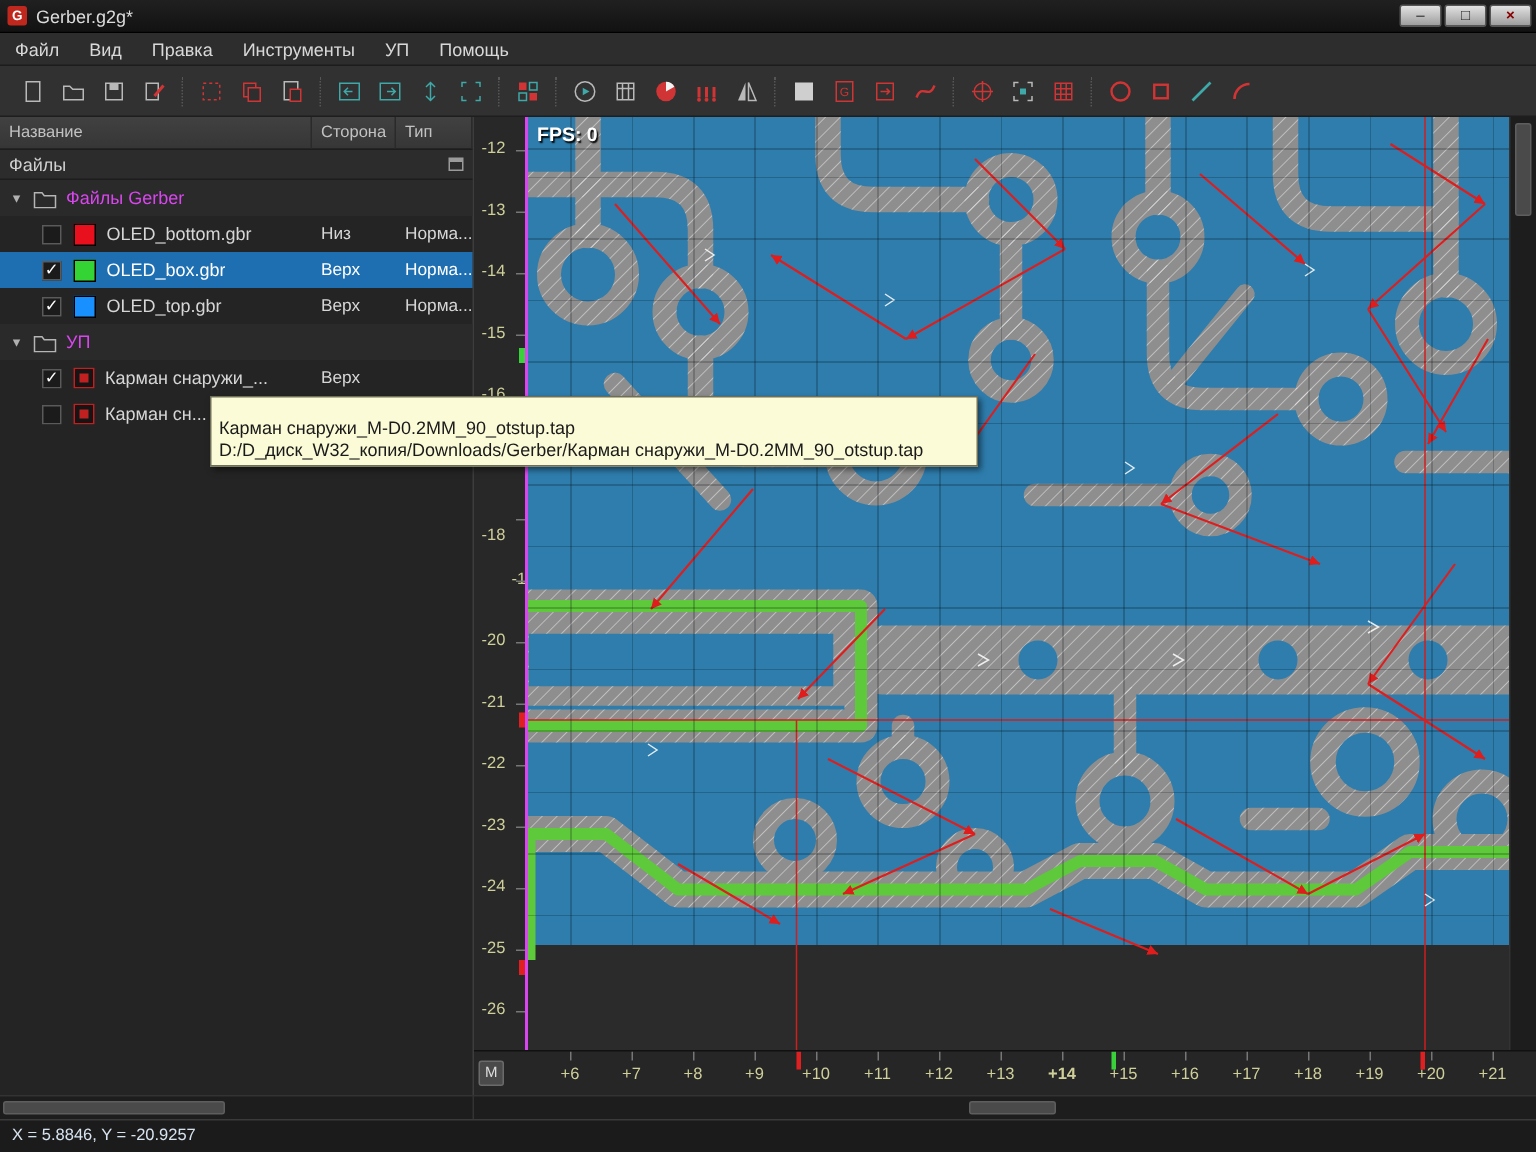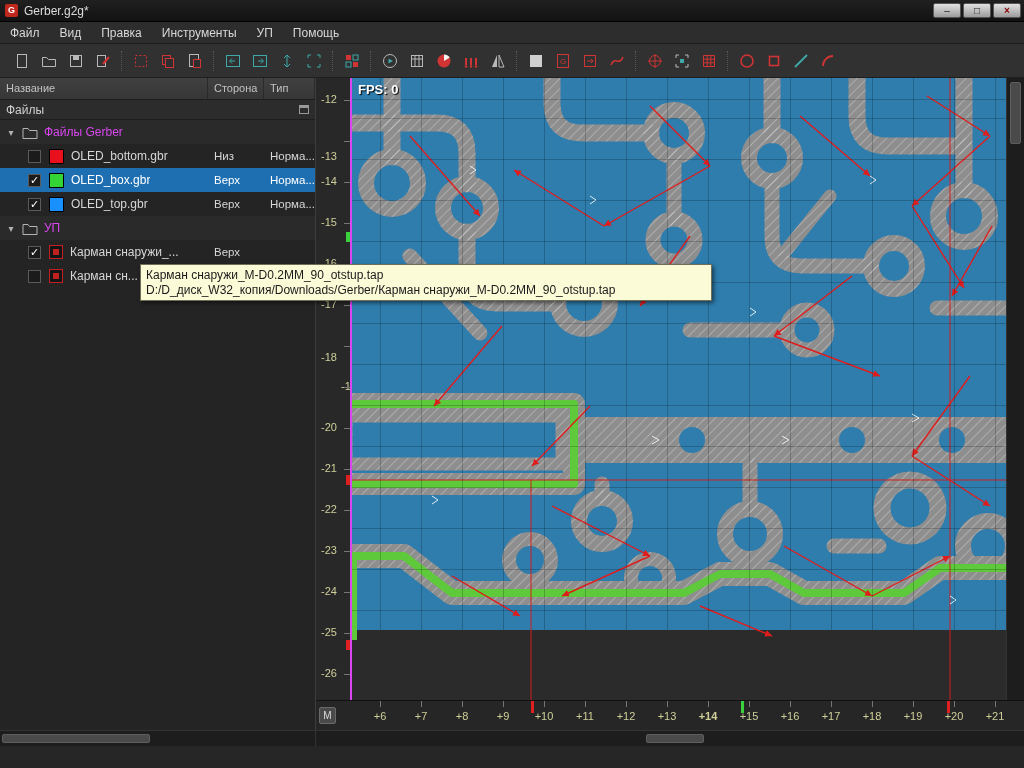--- a/index.html
+++ b/index.html
@@ -103,22 +103,22 @@
              border-top:1px solid #333; border-right:1px solid #333; }
   #pscroll .thumb { position:absolute; left:2px; top:3px; width:148px; height:9px; background:#4a4a4a;
                     border:1px solid #5e5e5e; border-radius:2px; }
 
   
   #statusbar { position:absolute; left:0; top:746px; width:1024px; height:22px; background:#1b1b1b;
                border-top:1px solid #3a3a3a; color:#d7e4f0; font-size:11px; line-height:21px;
                padding-left:8px; }
 
   
-  #tooltip { position:absolute; left:140px; top:264px; width:572px; background:#fbfbd8;
-             border:1px solid #6f6f57; color:#1a1a1a; font-size:12px; padding:3px 5px 2px 5px;
+  #tooltip { position:absolute; left:140px; top:264px; width:512px; background:#fbfbd8;
+             border:1px solid #6f6f57; color:#1a1a1a; font-size:12px; padding:13px 5px 2px 5px;
              z-index:60; box-shadow:2px 2px 4px rgba(0,0,0,0.5); }
   #tooltip div { line-height:15px; white-space:nowrap; overflow:hidden; }
 </style>
 </head>
 <body>
 
 <div id="app">
 
   <div id="titlebar">
     <div class="app-icon">G</div>
@@ -387,21 +387,21 @@
         <span class="fname">Карман сн...</span>
       </div>
       <div class="cell-side"></div>
       <div class="cell-type"></div>
     </div>
   </div>
 
   <div id="vruler">
       <div class="ry-label" style="top: 15px;">-12</div>
       <div class="ry-tick" style="top: 22px;"></div>
-      <div class="ry-label" style="top: 72px;">-13</div>
+      <div class="ry-label" style="top: 56px;">-13</div>
       <div class="ry-tick" style="top: 63px;"></div>
       <div class="ry-label" style="top: 97px;">-14</div>
       <div class="ry-tick" style="top: 104px;"></div>
       <div class="ry-label" style="top: 138px;">-15</div>
       <div class="ry-tick" style="top: 145px;"></div>
       <div class="ry-label" style="top: 179px;">-16</div>
       <div class="ry-tick" style="top: 186px;"></div>
       <div class="ry-label" style="top: 220px;">-17</div>
       <div class="ry-tick" style="top: 227px;"></div>
       <div class="ry-label" style="top: 273px;">-18</div>
@@ -587,19 +587,22 @@
       <div class="rx-tick" style="left: 597px;"></div>
       <div class="rx-label" style="left: 638px;">+20</div>
       <div class="rx-tick" style="left: 638px;"></div>
       <div class="rx-label" style="left: 679px;">+21</div>
       <div class="rx-tick" style="left: 679px;"></div>
       <div class="rx-mark" style="left: 215px; background: rgb(224, 32, 32);"></div>
       <div class="rx-mark" style="left: 425px; background: rgb(58, 210, 58);"></div>
       <div class="rx-mark" style="left: 631px; background: rgb(224, 32, 32);"></div>
     </div>
 
+  <div id="statusbar">
+    <span>X = 5.8846, Y = -20.9257</span>
+  </div>
 
   <div id="tooltip">
     <div>Карман снаружи_M-D0.2MM_90_otstup.tap</div>
     <div>D:/D_диск_W32_копия/Downloads/Gerber/Карман снаружи_M-D0.2MM_90_otstup.tap</div>
   </div>
 
 </div>
 
 </body></html>

